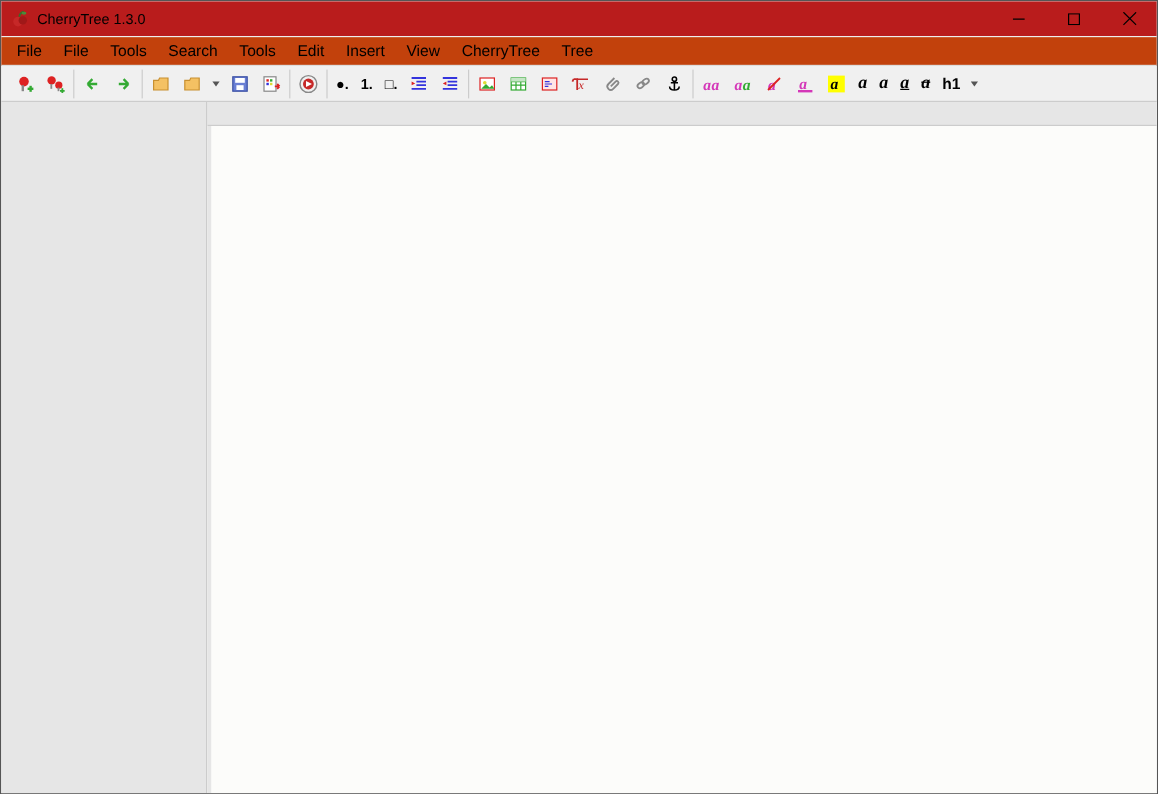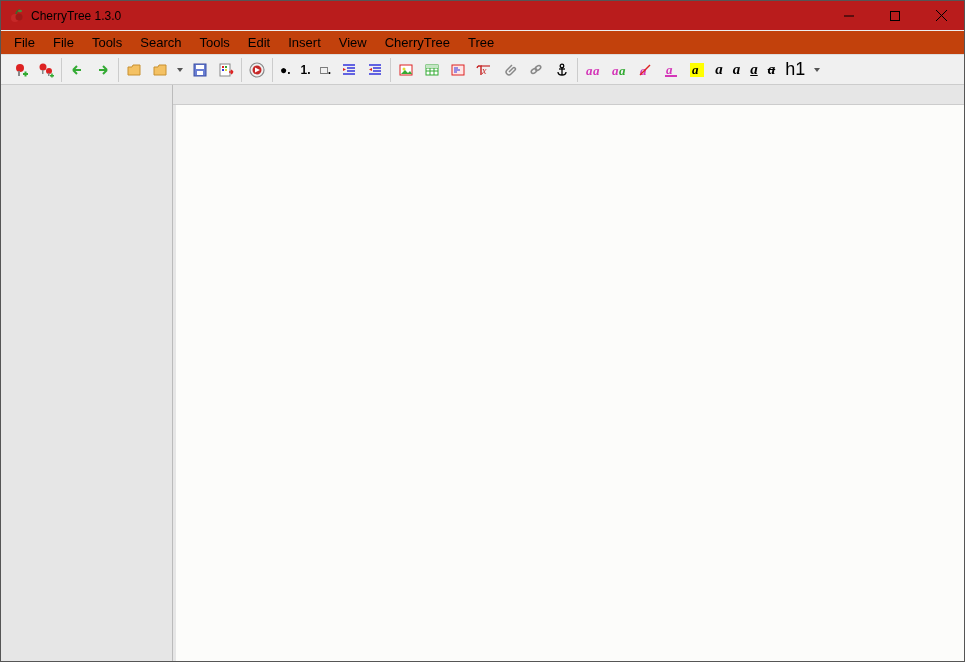--- a/index.html
+++ b/index.html
@@ -335,21 +335,21 @@
     <div class="tb-btn">
       <svg width="16" height="16">
           <rect x="1" y="1" width="14" height="14" fill="#ff0"></rect>
           <text x="3" y="12" font-size="13" font-style="italic" font-family="serif" font-weight="bold" fill="#000">a</text>
         </svg>
     </div>
     <div class="tb-btn wide italic-a" style="font-weight:900;font-size:15px;">a</div>
     <div class="tb-btn wide italic-a" style="font-size:15px;">a</div>
     <div class="tb-btn wide italic-a" style="font-size:15px;text-decoration:underline;">a</div>
     <div class="tb-btn wide italic-a" style="font-size:15px;text-decoration:line-through;">a</div>
-    <div class="tb-btn wide" style="font-size:18px;font-weight:normal;">h1</div>
+    <div class="tb-btn wide" style="font-size:13px;font-weight:bold;">h1</div>
     <div class="tb-dropdown-arrow">
       <svg width="8" height="8">
           <path d="M1 2 L4 6 L7 2 Z" fill="#555"></path>
         </svg>
     </div>
   </div>
 </div>
 
 <div class="content">
   <div class="sidebar"></div>

